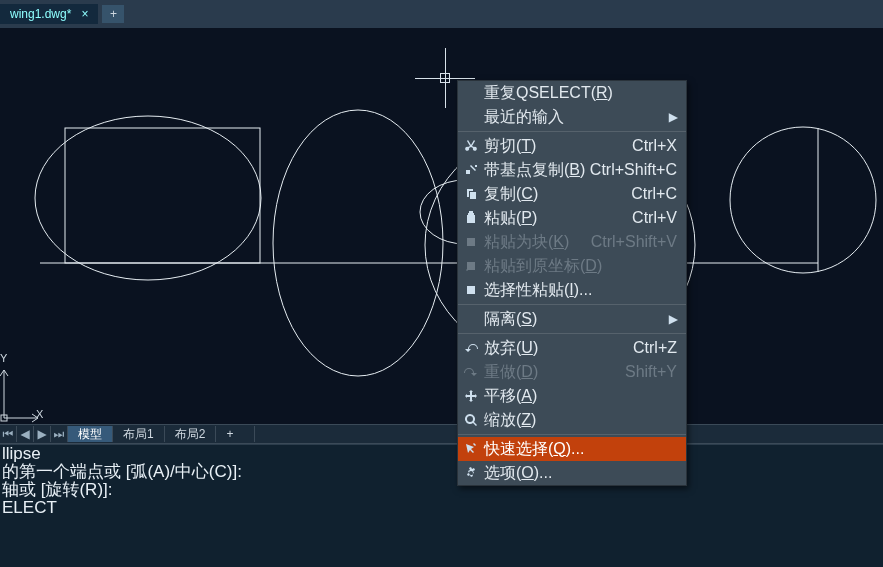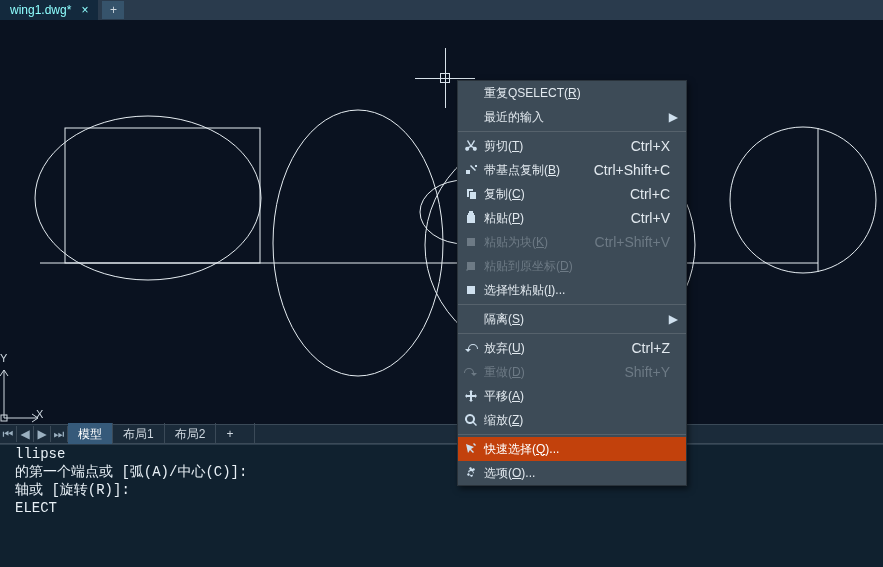--- a/index.html
+++ b/index.html
@@ -1,36 +1,36 @@
 <!DOCTYPE html>
 <html><head>
 <meta charset="utf-8">
 <style>
   html,body{margin:0;padding:0;width:883px;height:567px;background:#0a1220;font-family:"Microsoft YaHei","SimSun",sans-serif;font-size:12px;color:#cfd8e0;overflow:hidden}
-  .tabbar{position:absolute;left:0;top:0;right:0;height:20px;background:#2a3b4d;display:flex;align-items:center}
+  .tabbar{position:absolute;left:0;top:0;right:0;height:28px;background:#2a3b4d;display:flex;align-items:center}
   .file-tab{height:20px;background:#13293d;padding:0 10px;display:flex;align-items:center;color:#8fffff}
   .file-tab .close{margin-left:10px;color:#8fffff}
   .plus-box{width:22px;height:18px;background:#36536b;margin-left:4px;display:flex;align-items:center;justify-content:center;color:#cfd8e0}
   .canvas{position:absolute;left:0;top:20px;right:0;bottom:0}
   svg.drawing{position:absolute;left:0;top:0}
   .ucs{position:absolute;left:4px;top:396px;font-size:11px;color:#cfd8e0;pointer-events:none}
   .layout-tabs{position:absolute;left:0;top:424px;height:18px;display:flex;align-items:center;background:#1b2b3a;border-top:1px solid #3b4a58;border-bottom:1px solid #3b4a58;width:100%}
   .lt-btn{width:16px;height:16px;display:flex;align-items:center;justify-content:center;color:#9bb0c0;border-right:1px solid #3b4a58}
-  .lt-tab{padding:0 10px;height:22px;display:flex;align-items:center;border-right:1px solid #3b4a58;color:#cfd8e0}
+  .lt-tab{padding:0 10px;height:16px;display:flex;align-items:center;border-right:1px solid #3b4a58;color:#cfd8e0}
   .lt-tab.active{background:#365a7a;color:#fff}
   .lt-plus{width:18px;text-align:center}
   .cmd-area{position:absolute;left:0;top:444px;right:0;bottom:0;background:#10212f;border-top:1px solid #2c3d4c}
-  .cmd-line{color:#e8f0f6;font-size:14px;line-height:18px;padding-left:15px;font-family:Liberation Mono, monospace;white-space:pre}
+  .cmd-line{color:#e8f0f6;font-size:17px;line-height:18px;padding-left:2px;font-family:Liberation Sans, sans-serif;white-space:pre}
   .ctx-menu{position:absolute;left:457px;top:80px;width:228px;background:#3d4b57;border:1px solid #2a333b;box-shadow:2px 3px 6px rgba(0,0,0,.5)}
   .ctx-row{height:24px;display:flex;align-items:center;position:relative}
   .ctx-icon{width:26px;display:flex;align-items:center;justify-content:center;color:#cfe0ee}
   .ctx-icon svg{display:block}
-  .ctx-label{flex:1;color:#e2e9ef;font-size:12px}
+  .ctx-label{flex:1;color:#e2e9ef;font-size:16px}
   .ctx-label u{text-decoration:underline}
-  .ctx-short{padding-right:16px;color:#e2e9ef;font-size:14px}
+  .ctx-short{padding-right:9px;color:#e2e9ef;font-size:16px}
   .ctx-arrow{position:absolute;right:8px;color:#cfe0ee}
   .ctx-row.disabled .ctx-label,.ctx-row.disabled .ctx-short,.ctx-row.disabled .ctx-icon{color:#6d7a85}
   .ctx-row.hl{background:#c2410c}
   .ctx-row.hl .ctx-label,.ctx-row.hl .ctx-short{color:#fff}
   .ctx-sep{height:1px;background:#56626c;margin:2px 0 2px 0}
   .crosshair{position:absolute;pointer-events:none}
   .crosshair .h,.crosshair .v{position:absolute;background:#d8e2ea}
   .crosshair .h{height:1px;width:60px;left:-30px;top:0}
   .crosshair .v{width:1px;height:60px;top:-30px;left:0}
   .crosshair .box{position:absolute;width:8px;height:8px;border:1px solid #d8e2ea;left:-5px;top:-5px}

